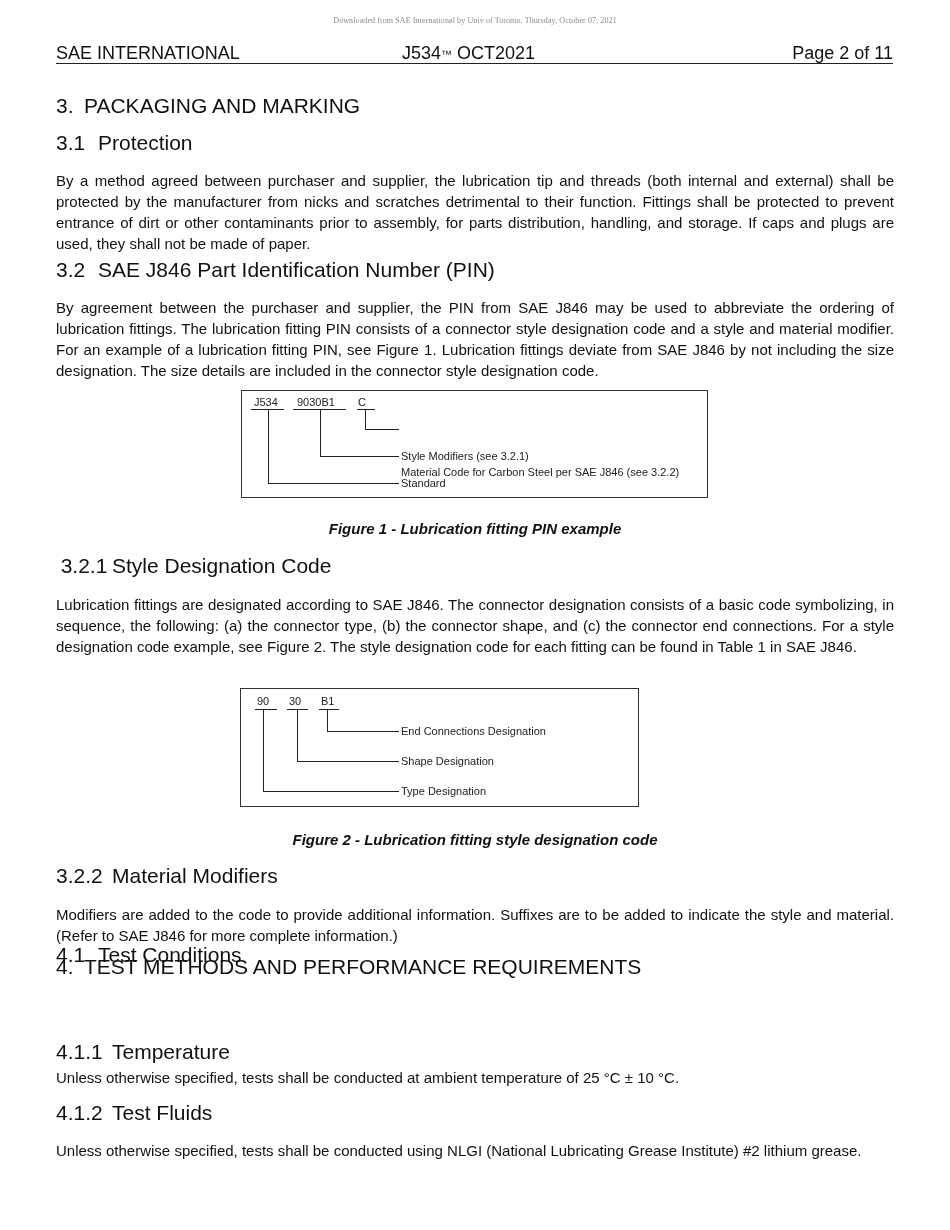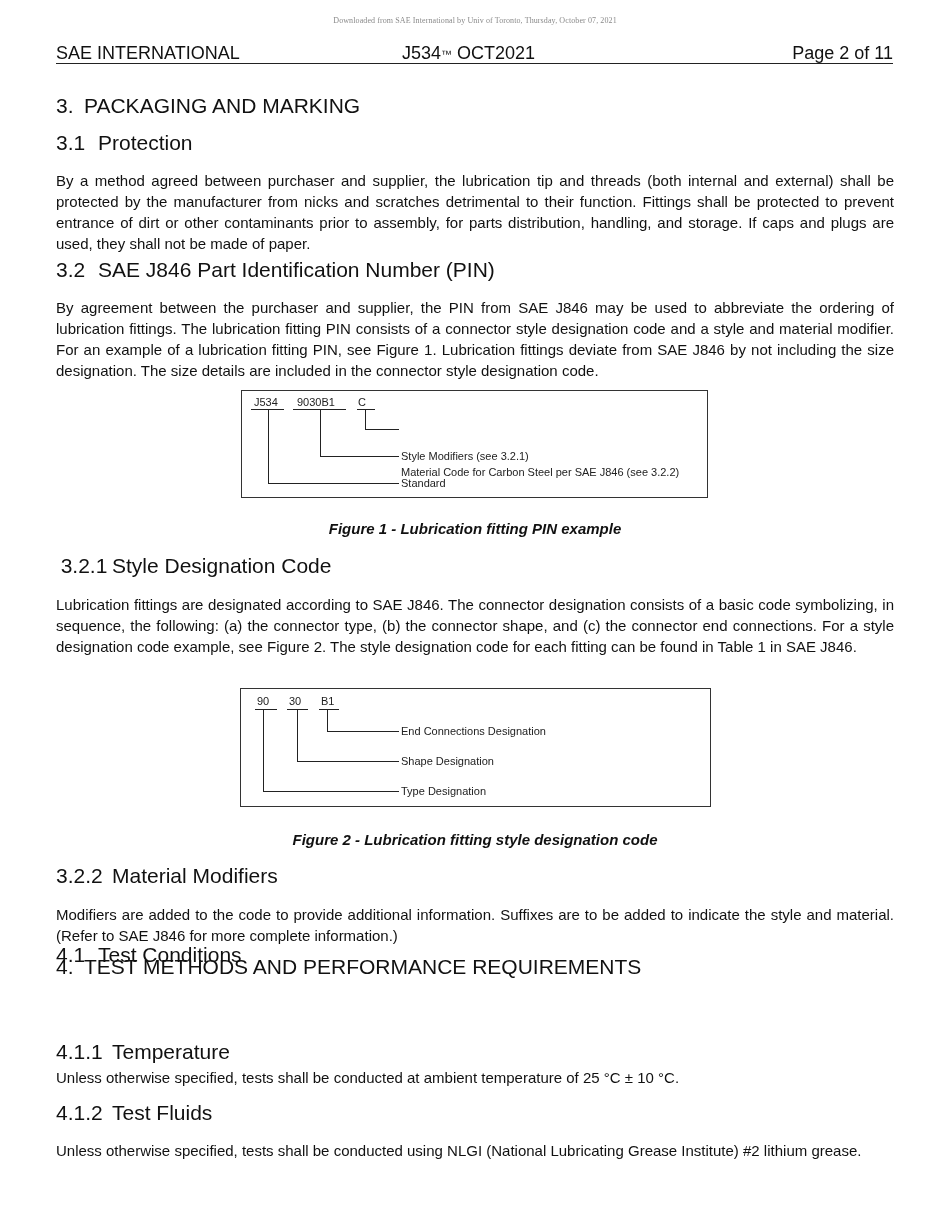--- a/index.html
+++ b/index.html
@@ -83,21 +83,21 @@
   <div class="line" style="left:26px; top:92px; width:131px; height:1px;"></div>
   <span class="fig-label" style="left:159px; top:86px;">Standard</span>
 </div>
 <div class="abs caption" style="top:520px;">Figure 1 - Lubrication fitting PIN example</div>
 
 <div class="abs h" style="top:557px;">
   <span class="num" style="width:56px;text-align:center;">3.2.1</span><span>Style Designation Code</span>
 </div>
 <div class="abs p" style="top:594px;">Lubrication fittings are designated according to SAE J846. The connector designation consists of a basic code symbolizing, in sequence, the following: (a) the connector type, (b) the connector shape, and (c) the connector end connections. For a style designation code example, see Figure 2. The style designation code for each fitting can be found in Table 1 in SAE J846.</div>
 
-<div class="abs figbox" style="left:240px; top:688px; width:471px; height:119px;">
+<div class="abs figbox" style="left:240px; top:688px; width:399px; height:119px;">
 
   <span class="fig-code" style="left:16px; top:6px;">90</span>
   <span class="fig-code" style="left:48px; top:6px;">30</span>
   <span class="fig-code" style="left:80px; top:6px;">B1</span>
 
   <div class="line" style="left:14px; top:20px; width:22px; height:1px;"></div>
   <div class="line" style="left:46px; top:20px; width:21px; height:1px;"></div>
   <div class="line" style="left:78px; top:20px; width:20px; height:1px;"></div>
 
   <div class="line" style="left:86px; top:20px; width:1px; height:23px;"></div>

